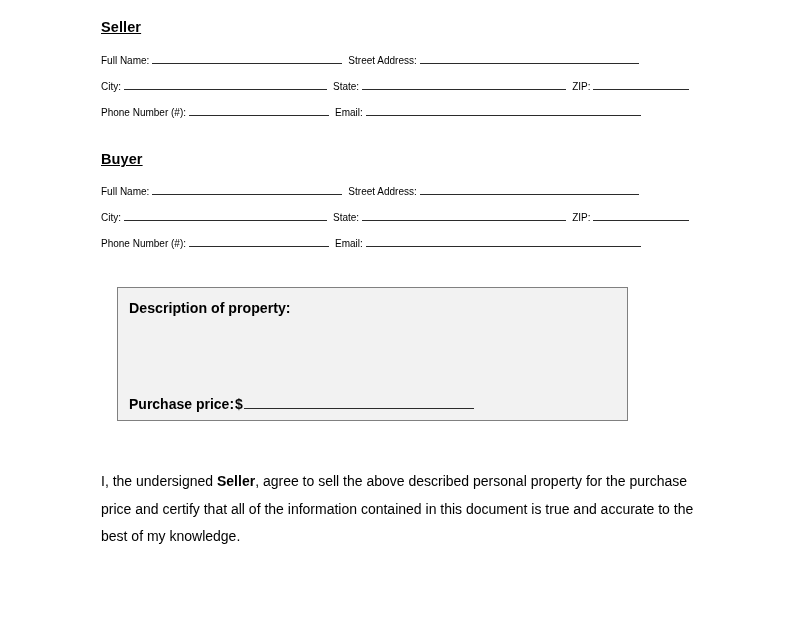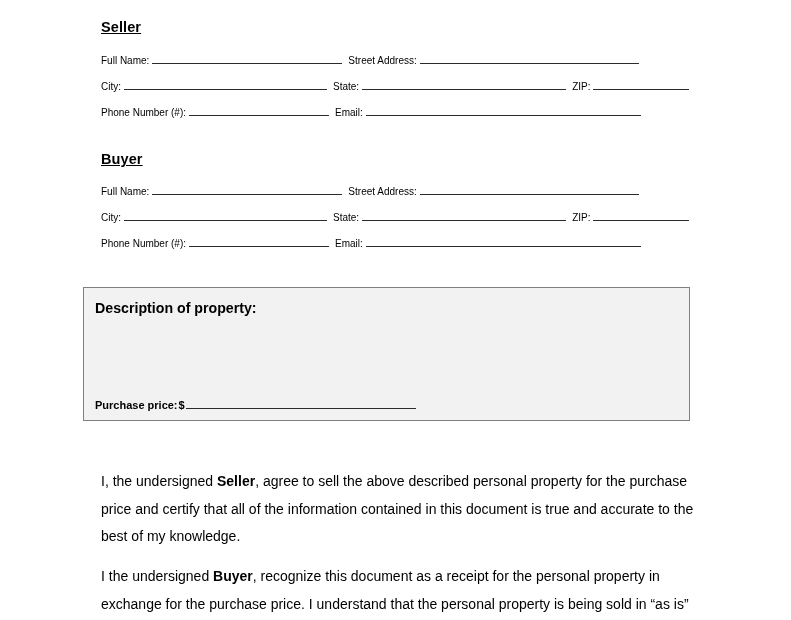--- a/index.html
+++ b/index.html
@@ -68,43 +68,43 @@
   .w-street     { flex: 0 0 219px; }
   .w-city       { flex: 0 0 203px; }
   .w-state      { flex: 0 0 204px; }
   .w-zip        { flex: 0 0 96px; }
   .w-phone      { flex: 0 0 140px; }
   .w-email      { flex: 0 0 275px; }
 
   
   .desc-box {
     position: absolute;
-    left: 74px;
+    left: 108px;
     top: 287px;
-    width: 607px;
+    width: 511px;
     height: 134px;
     box-sizing: border-box;
     background: #f2f2f2;
     border: 1.3px solid #808080;
   }
   .desc-title {
     position: absolute;
     left: 11px;
     top: 13px;
     font-size: 14.2px;
     font-weight: bold;
     line-height: 1;
   }
   .price-row {
     position: absolute;
     left: 11px;
     bottom: 9px;
     display: flex;
     align-items: baseline;
-    font-size: 11px;
+    font-size: 14px;
     line-height: 1;
     white-space: nowrap;
   }
   .price-label {
     font-weight: bold;
     padding-right: 1px;
   }
   .price-blank {
     display: inline-block;
     width: 230px;
@@ -200,17 +200,14 @@
       <span class="price-label">Purchase price:</span>
       <span class="price-label">$</span>
       <span class="price-blank"></span>
     </div>
   </div>
 
   <div class="para" style="top:468px;">
     <span>I, the undersigned </span><b>Seller</b><span>, agree to sell the above described personal property for the purchase price and certify that all of the information contained in this document is true and accurate to the best of my knowledge.</span>
   </div>
 
-  <div class="para" style="top:563px;">
-    <span>I the undersigned </span><b>Buyer</b><span>, recognize this document as a receipt for the personal property in exchange for the purchase price. I understand that the personal property is being sold in “as is”</span>
-  </div>
 
 </div>
 
 </body></html>

